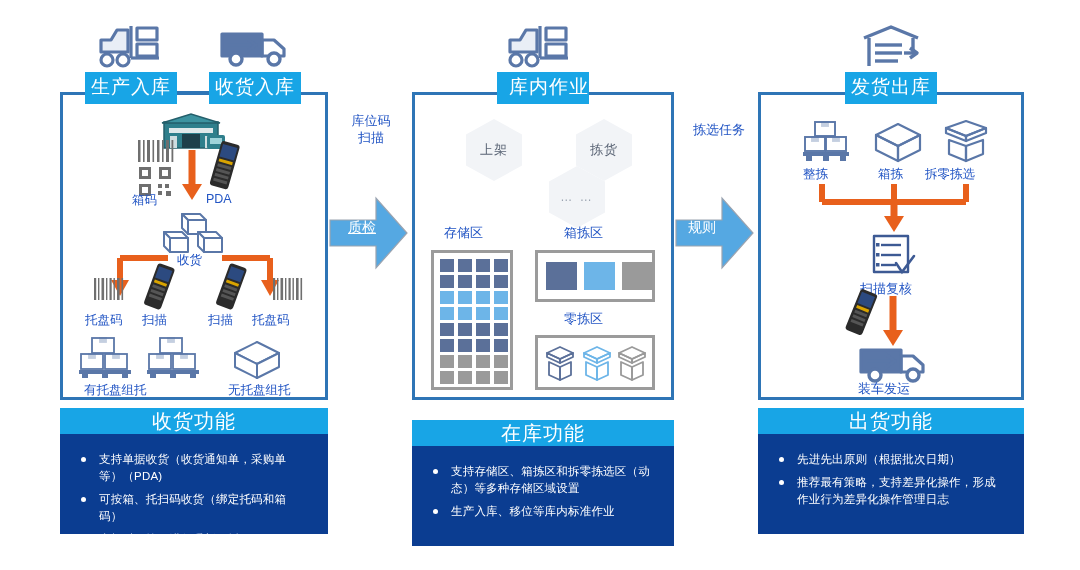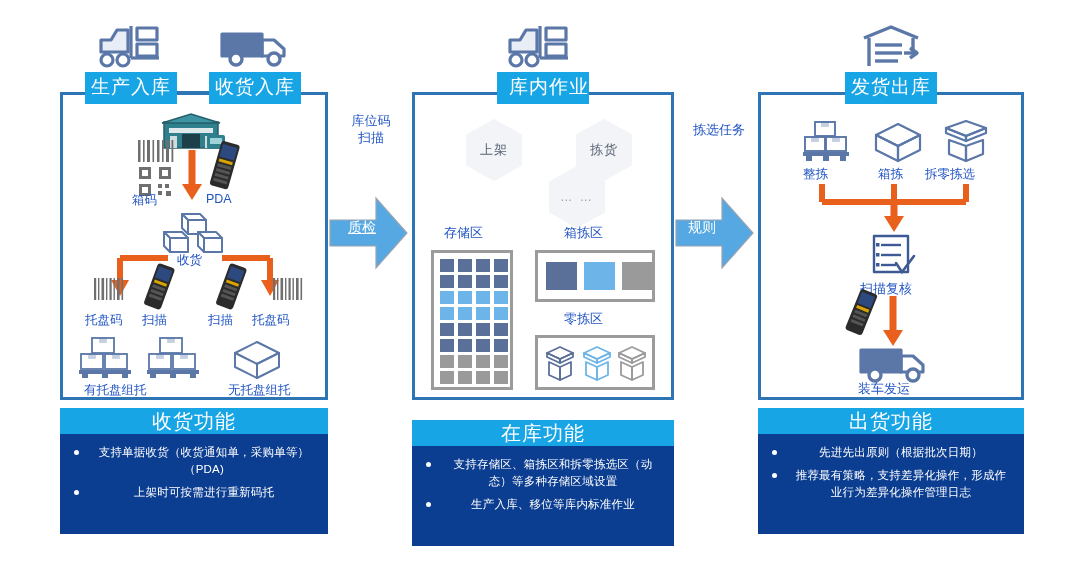--- a/index.html
+++ b/index.html
@@ -40,21 +40,21 @@
   .feat.f2{left:412px;top:420px;width:262px;}
   .feat.f3{left:758px;top:408px;width:266px;}
   .feat-head{
     background:#18a5e6;color:#fff;text-align:center;
     font-size:20px;line-height:26px;height:26px;letter-spacing:1px;
   }
   .feat-body{
     background:#0b3d91;color:#fff;padding:10px 12px 12px 6px;
     height:100px;box-sizing:border-box;
   }
-  .feat-body ul{margin:0;padding:0;list-style:none;text-align:center;}
+  .feat-body ul{margin:7px;padding:0;list-style:none;}
   .feat-body li{
     position:relative;padding-left:26px;margin-bottom:6px;
     font-size:11.5px;line-height:17px;letter-spacing:.2px;
   }
   .feat-body li:before{
     content:"";position:absolute;left:8px;top:6px;width:5px;height:5px;
     border-radius:50%;background:#ffffff;
   }
 
   
@@ -326,20 +326,21 @@
       </g>
     </svg>
   </div>
   <div class="lbl" style="left:228px;top:382px;">无托盘组托</div>
 
   <div class="feat f1">
     <div class="feat-head">收货功能</div>
     <div class="feat-body">
       <ul>
         <li>支持单据收货（收货通知单，采购单等）（PDA)</li>
+        <li>可按箱、托扫码收货（绑定托码和箱码）</li>
         <li>上架时可按需进行重新码托</li>
       </ul>
     </div>
   </div>
 
   <div class="conn-label cl1">
     <div>库位码</div>
     <div>扫描</div>
   </div>
   <div class="conn a1">

